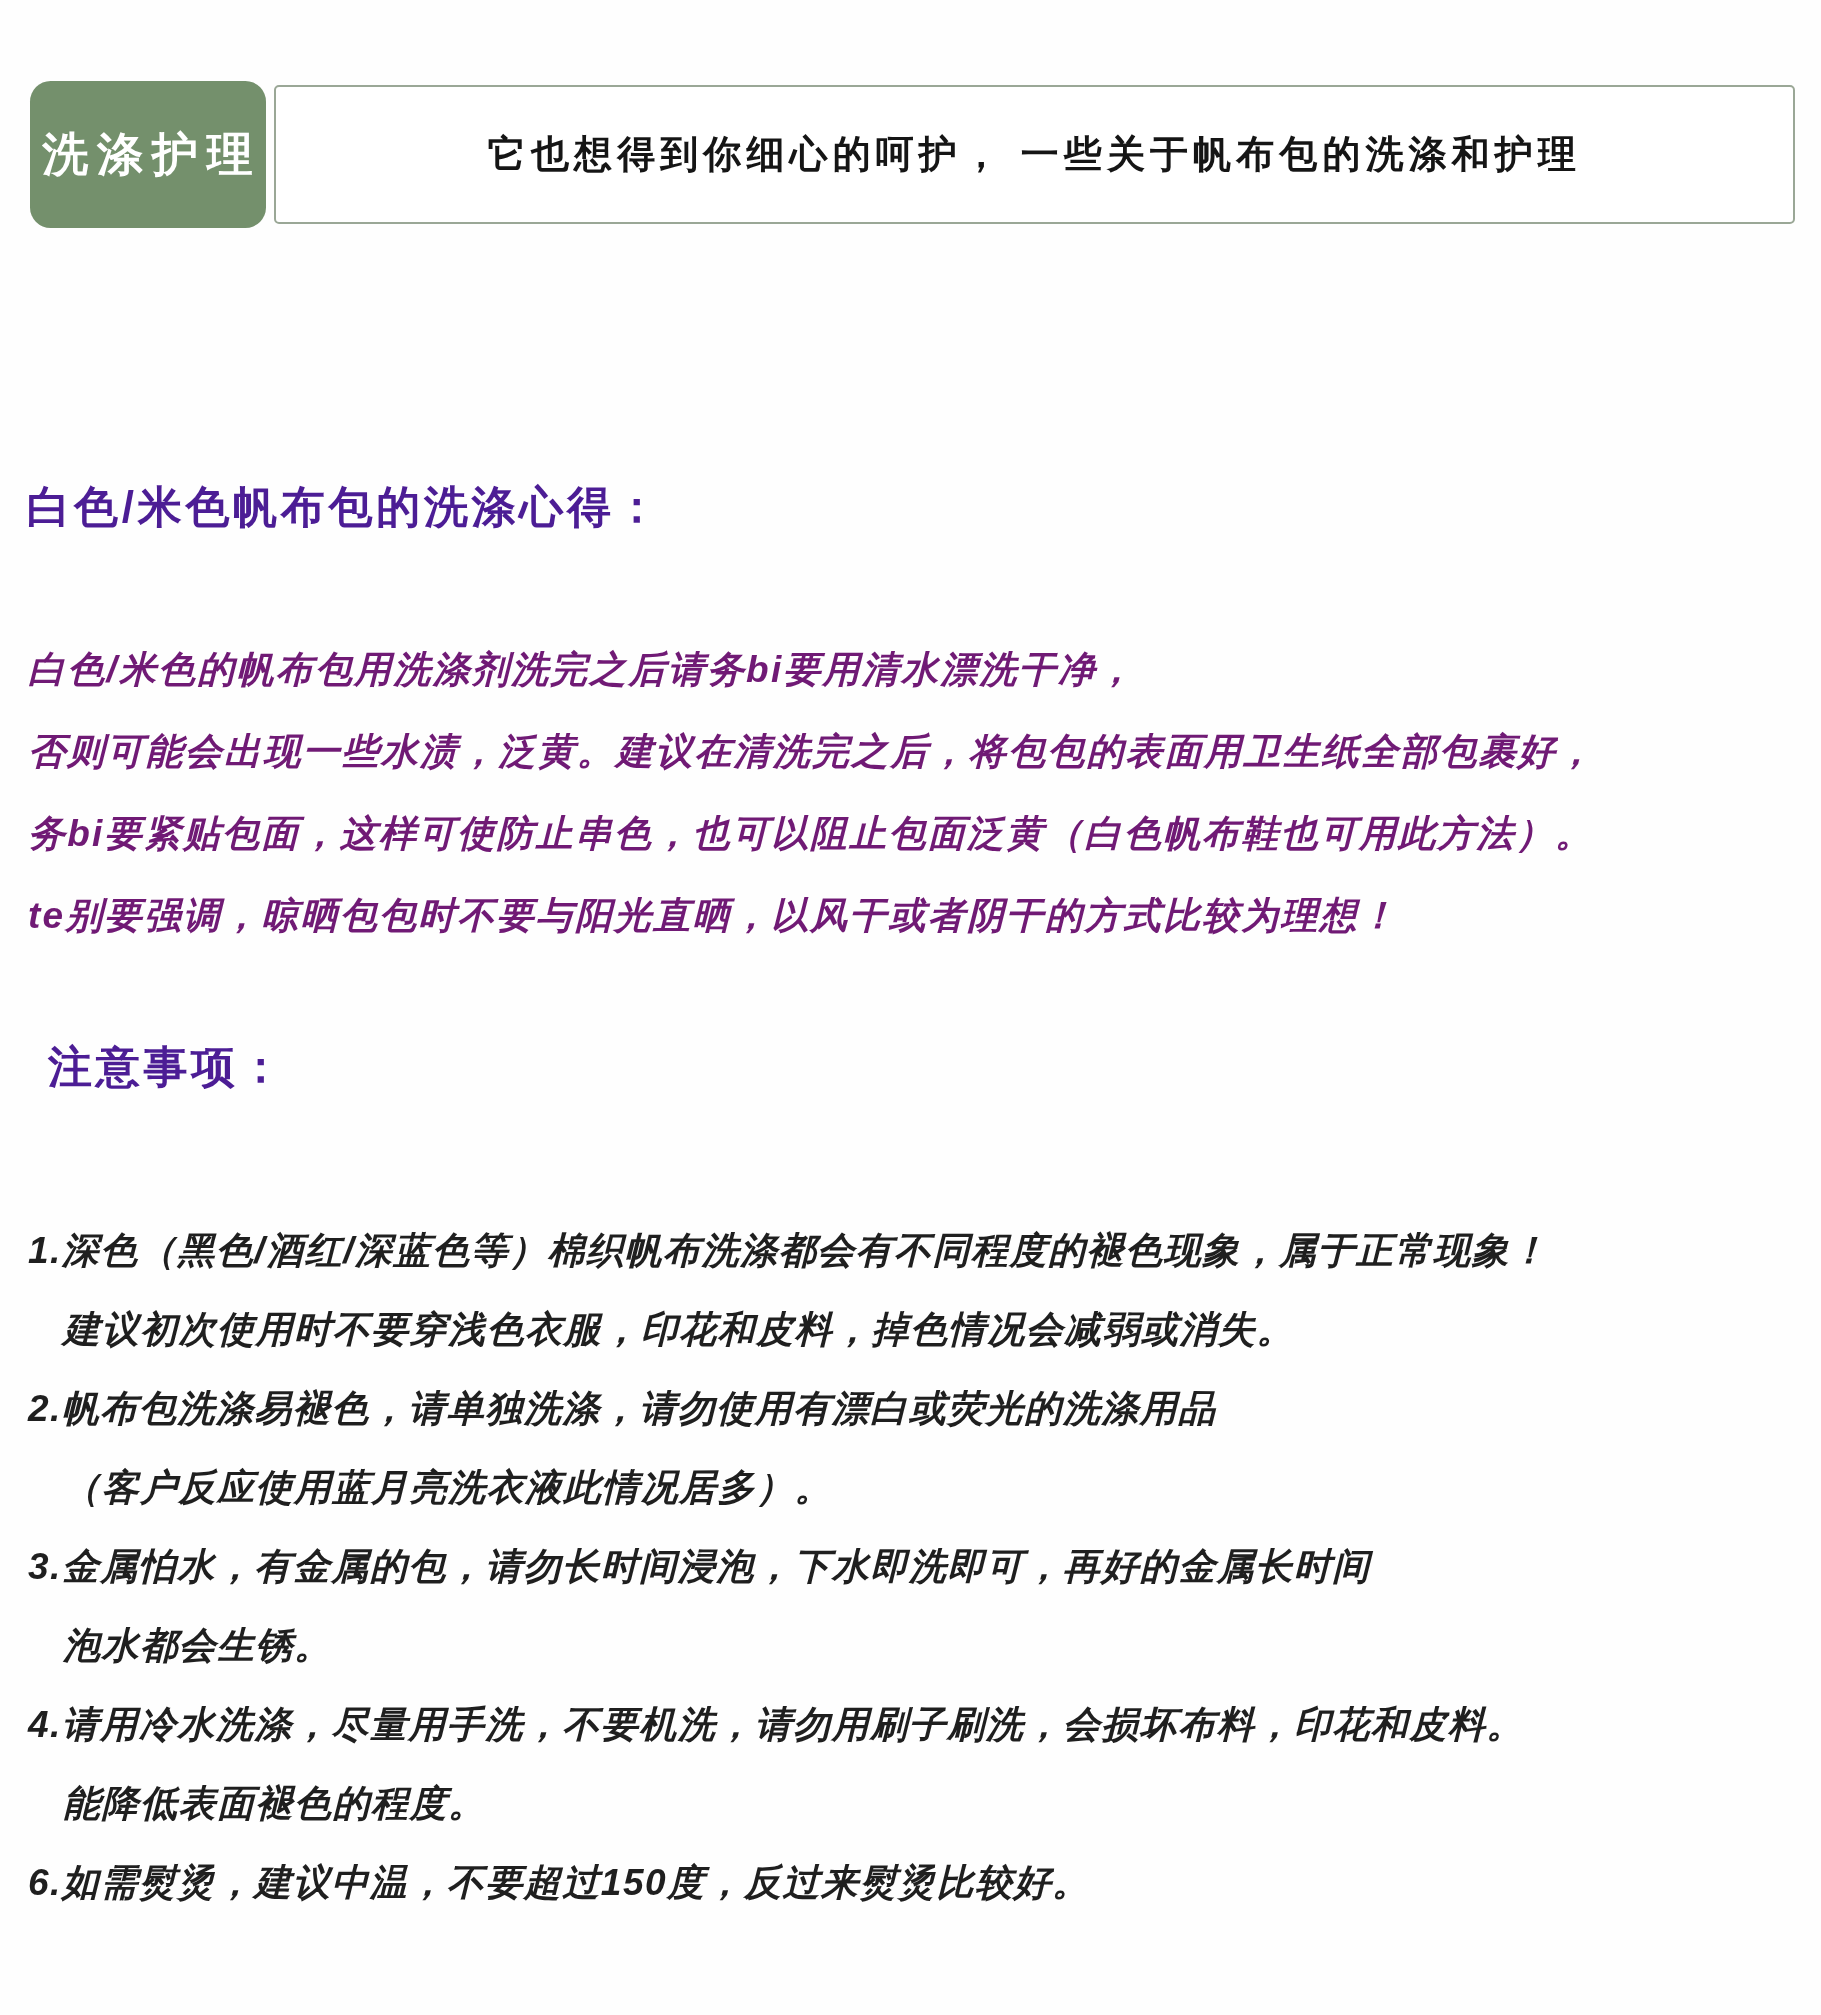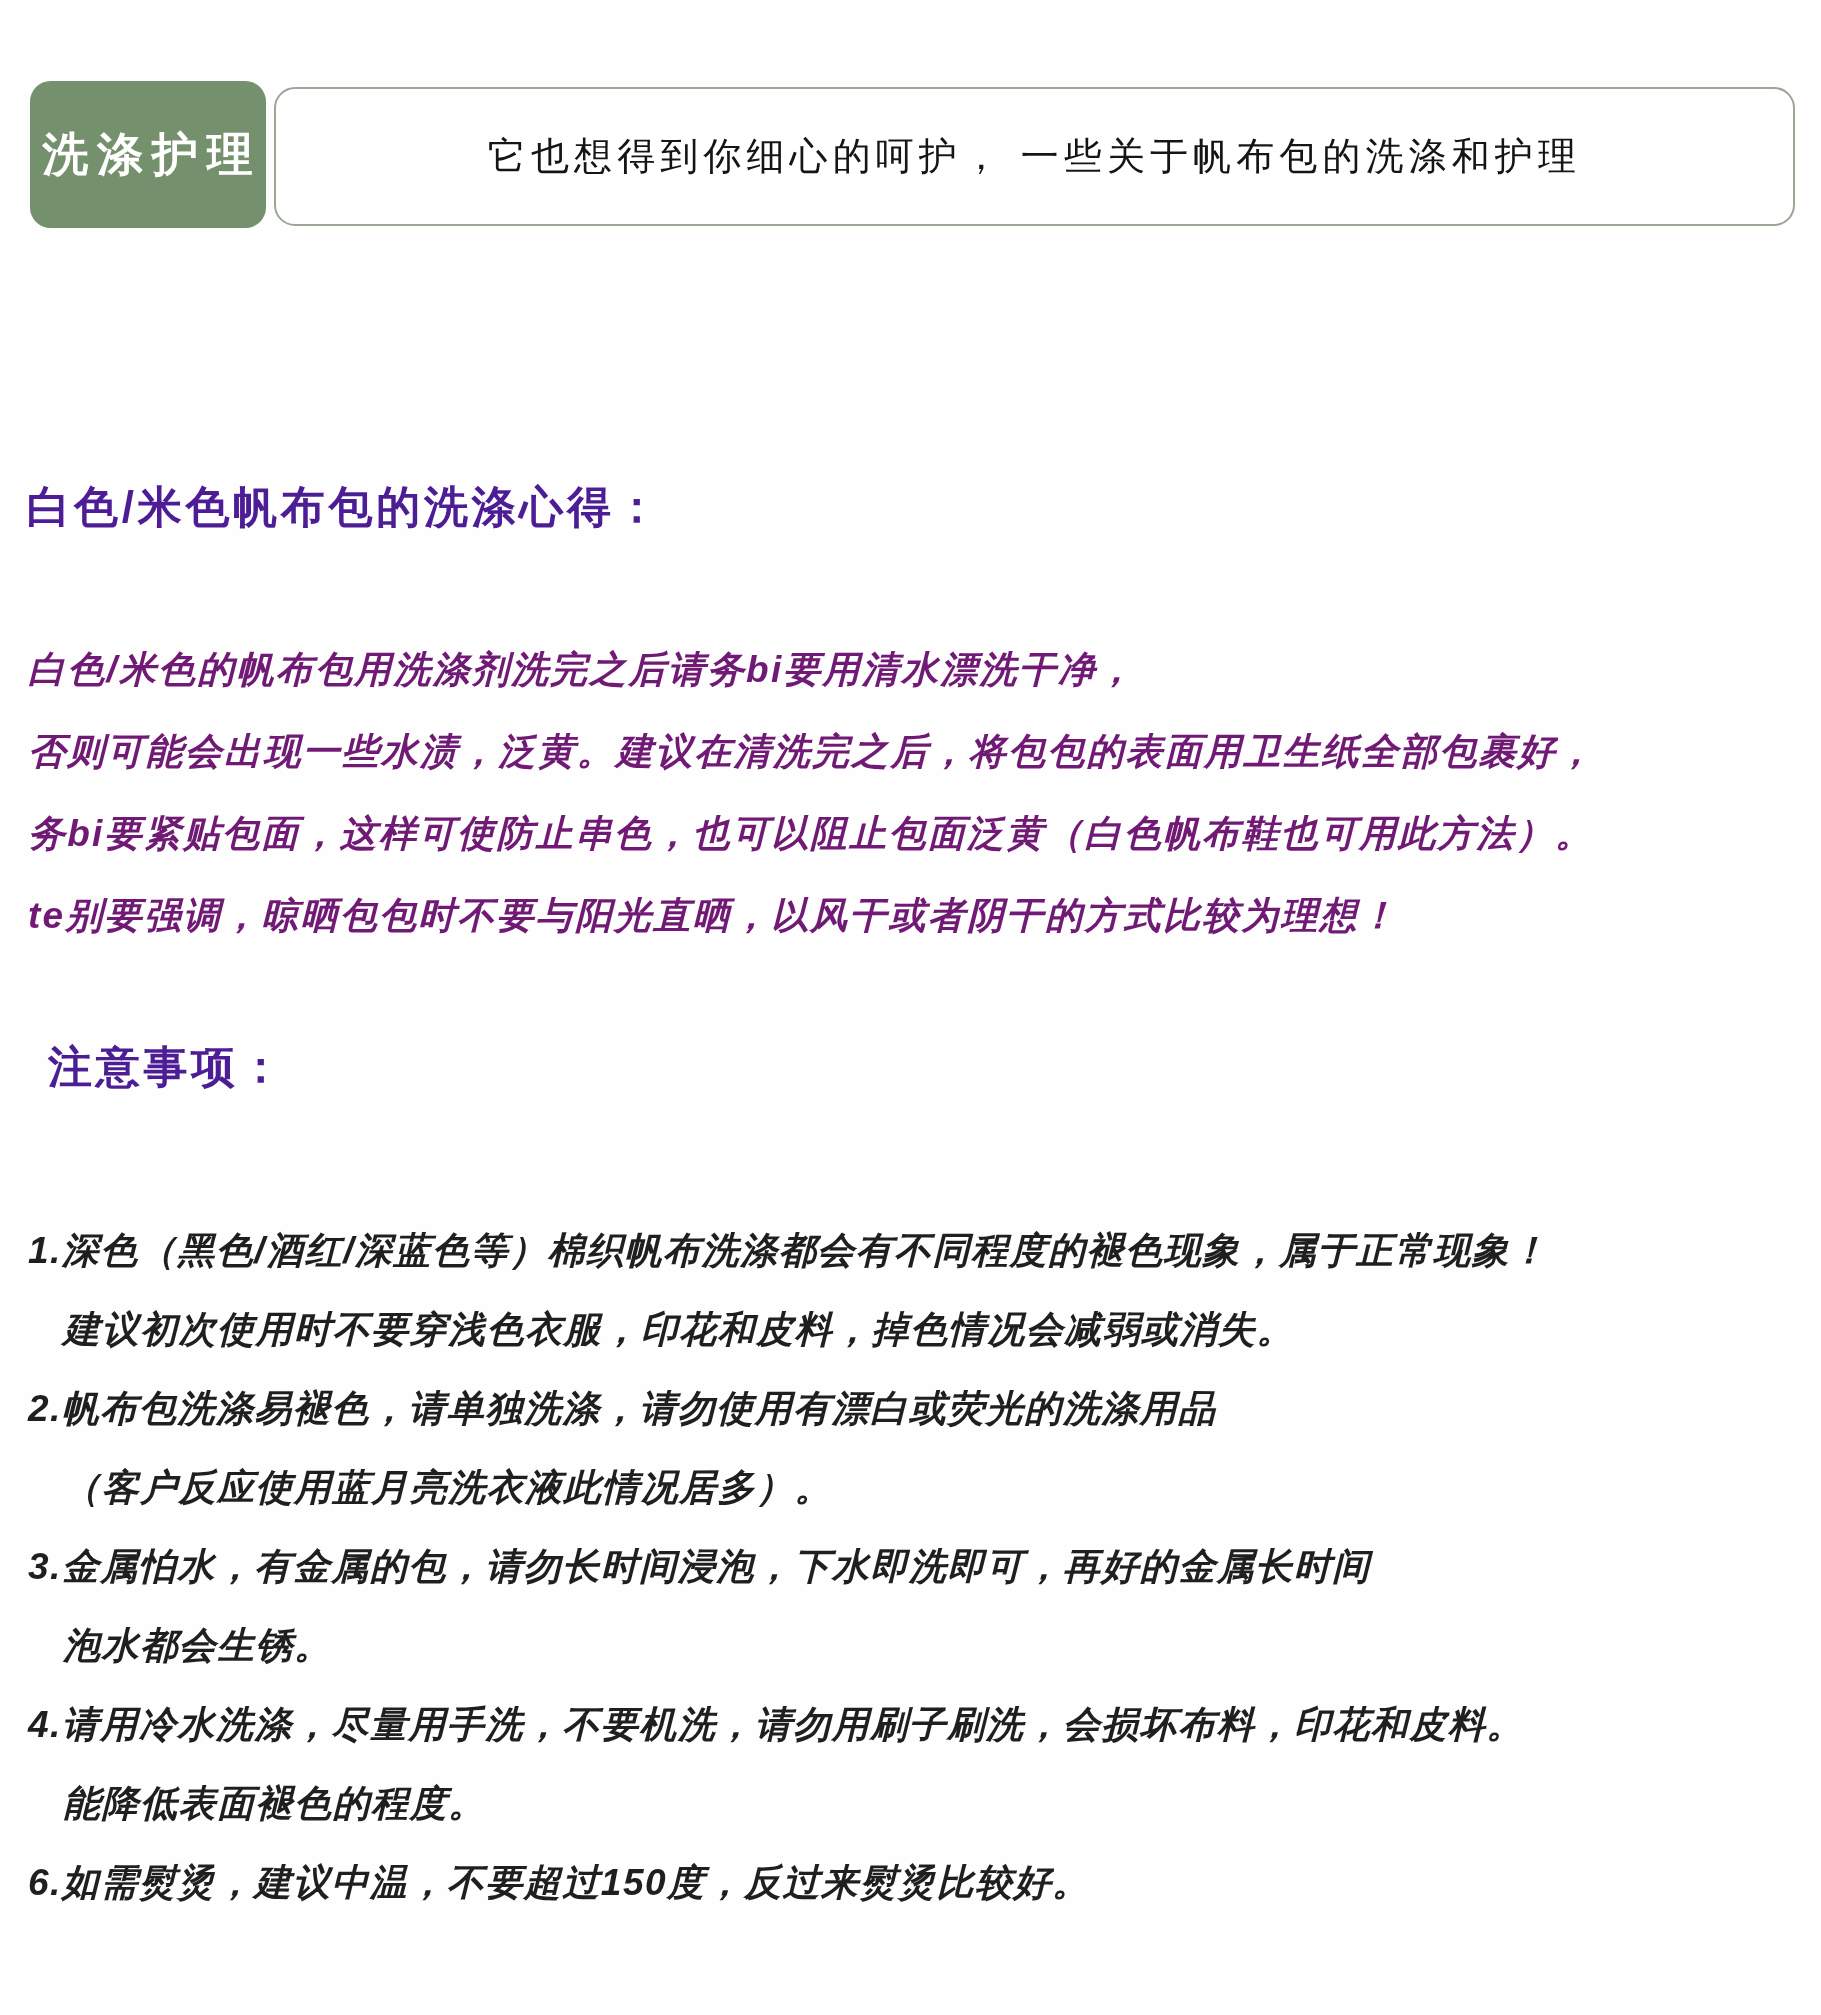--- a/index.html
+++ b/index.html
@@ -13,21 +13,21 @@
     height: 2015px;
     background: #fefefe;
     font-family: "Liberation Sans", sans-serif;
     color: #1c1c1c;
     overflow: hidden;
     box-sizing: border-box;
   }
   
   .header-row {
     display: flex;
-    align-items: center;
+    align-items: flex-start;
     margin: 81px 26.4px 0 9.5px;
     height: 147px;
     padding-left: 20px;
   }
   .badge {
     flex: 0 0 236px;
     height: 147px;
     background: #74906C;
     border-radius: 20.6px;
     display: flex;
@@ -38,27 +38,27 @@
     letter-spacing: 8.8px;
     color: #ffffff;
     text-indent: 8.8px; 
   }
   .tagline-box {
     flex: 1 1 auto;
     margin-left: 8.8px;
     height: 135px;
     margin-top: 3.7px;
     border: 2.2px solid #9aa796;
-    border-radius: 21px;
+    border-radius: 5px;
     background: #ffffff;
     display: flex;
     align-items: center;
     justify-content: center;
     font-size: 38px;
-    font-weight: 400;
+    font-weight: 700;
     letter-spacing: 5.1px;
     color: #151515;
   }
   
   .section-title {
     margin: 253px 29px 0 26.4px;
     font-size: 44px;
     font-weight: 700;
     letter-spacing: 3.7px;
     line-height: 51px;

